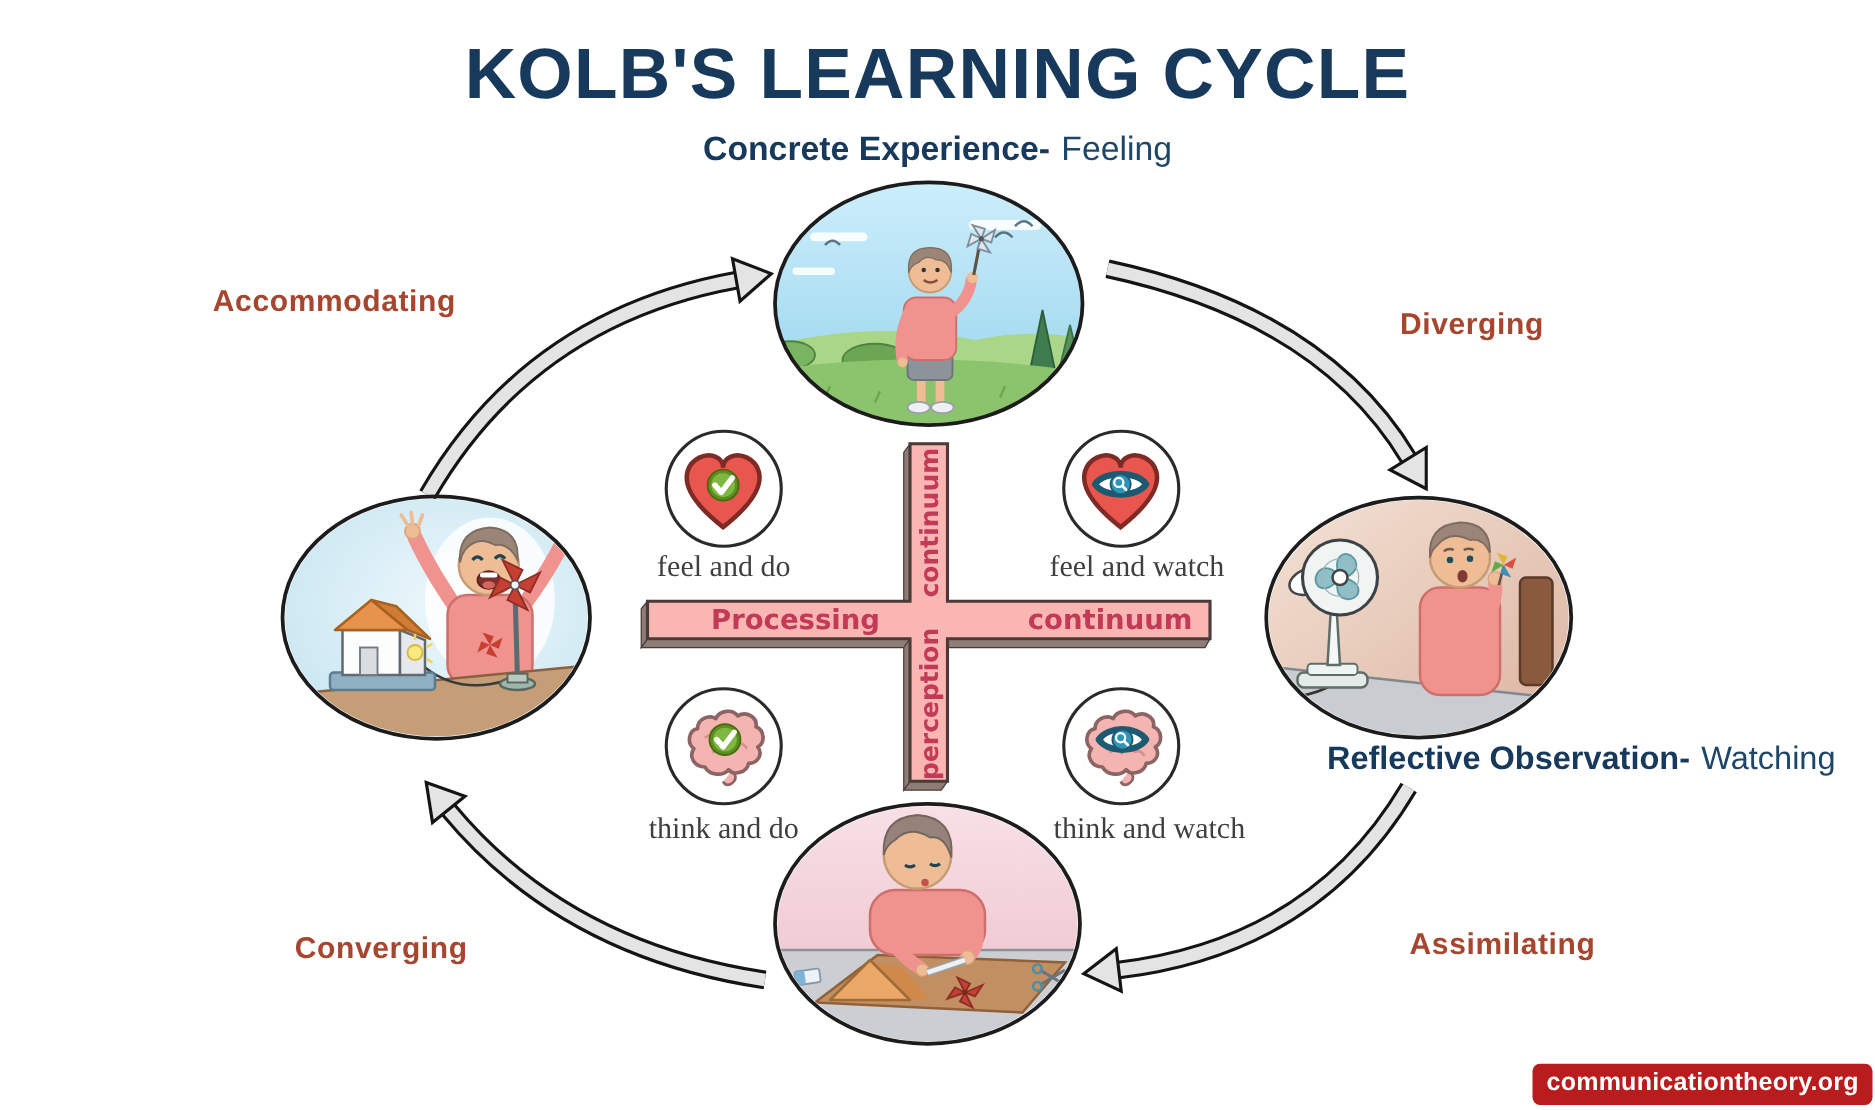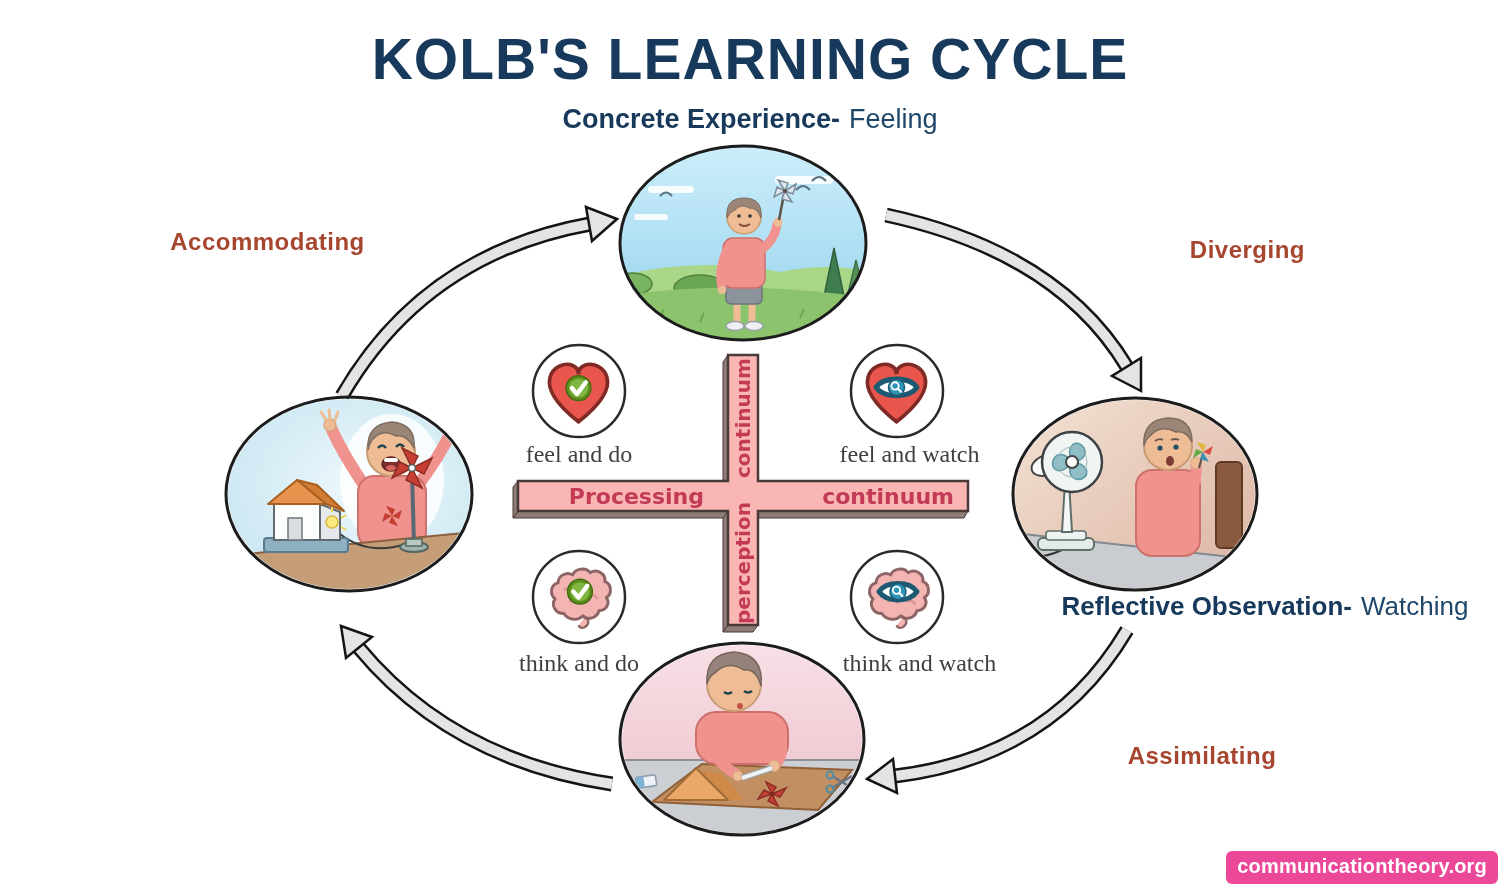--- a/index.html
+++ b/index.html
@@ -11,38 +11,38 @@
   .stage{position:absolute;color:#17395b;font-size:26px;white-space:nowrap;text-align:center;}
   .stage .b{font-weight:800;}
   .stage .l{font-weight:400;margin-left:9px;color:#1d4668;}
   .stage-top{left:0;top:104px;width:100%;font-size:27px;}
   .stage-left{left:10px;top:588px;width:440px;}
   .stage-right{left:1035px;top:591px;width:460px;}
   .stage-bottom{left:520px;top:843px;width:520px;font-size:27px;}
   .style-label{position:absolute;font-size:24px;font-weight:800;color:#a7462f;
                text-align:center;letter-spacing:.5px;white-space:nowrap;}
   .style-tl{left:140px;top:228px;width:255px;}
-  .style-tr{left:1050px;top:236px;width:255px;text-align:right;}
+  .style-tr{left:1050px;top:246px;width:255px;}
   .style-bl{left:175px;top:745px;width:260px;}
   .style-br{left:1072px;top:742px;width:260px;}
   .quad-caption{position:absolute;font-family:"Liberation Serif",serif;font-size:24px;
                 color:#3f3f3f;text-align:center;white-space:nowrap;}
   .cap-fd{left:499px;top:441px;width:160px;}
   .cap-fw{left:822px;top:441px;width:175px;}
   .cap-td{left:494px;top:650px;width:170px;}
   .cap-tw{left:827px;top:650px;width:185px;}
   .axis-word{position:absolute;font-size:22px;font-weight:700;color:#c23a56;
              font-family:"DejaVu Sans",sans-serif;white-space:nowrap;}
   .axis-h-left{left:504px;top:482px;width:200px;height:41px;line-height:29px;text-align:right;}
   .axis-h-right{left:752px;top:482px;width:202px;height:29px;line-height:29px;text-align:right;}
   .axis-vert{writing-mode:vertical-rl;transform:rotate(180deg);left:729px;width:28px;
              line-height:28px;text-align:center;font-size:20px;}
   .axis-v-top{top:358px;height:120px;}
   .axis-v-bottom{top:514px;height:110px;}
-  .watermark{position:absolute;right:2px;bottom:4px;background:#ec4899;color:#fff;
+  .watermark{position:absolute;right:2px;bottom:4px;background:#b91c1c;color:#fff;
              font-weight:700;font-size:20px;padding:4px 11px 6px;border-radius:6px;
              letter-spacing:.2px;}
 </style>
 </head>
 <body>
 
 <div class="canvas">
 
   <svg class="layer" width="1500" height="888" viewBox="0 0 1500 888">
     <defs>
@@ -290,20 +290,21 @@
 
   <div class="stage stage-top">
     <span class="b">Concrete Experience-</span><span class="l">Feeling</span>
   </div>
   <div class="stage stage-right">
     <span class="b">Reflective Observation-</span><span class="l">Watching</span>
   </div>
 
   <div class="style-label style-tl">Accommodating</div>
   <div class="style-label style-tr">Diverging</div>
+  <div class="style-label style-bl">Converging</div>
   <div class="style-label style-br">Assimilating</div>
 
   <div class="axis-word axis-h-left">Processing</div>
   <div class="axis-word axis-h-right">continuum</div>
   <div class="axis-word axis-vert axis-v-top">continuum</div>
   <div class="axis-word axis-vert axis-v-bottom">perception</div>
 
   <div class="quad-caption cap-fd">feel and do</div>
   <div class="quad-caption cap-fw">feel and watch</div>
   <div class="quad-caption cap-td">think and do</div>

